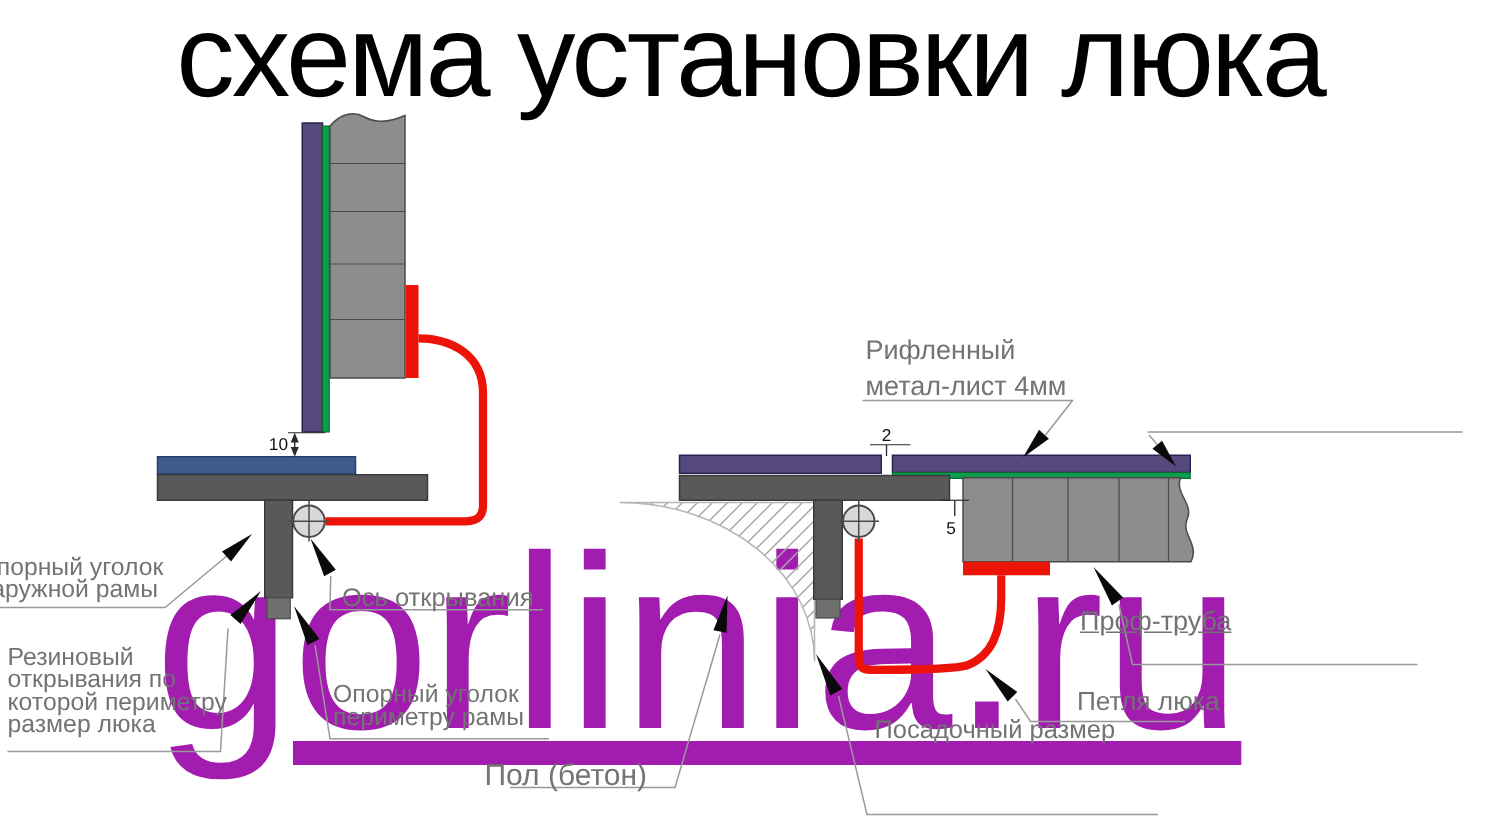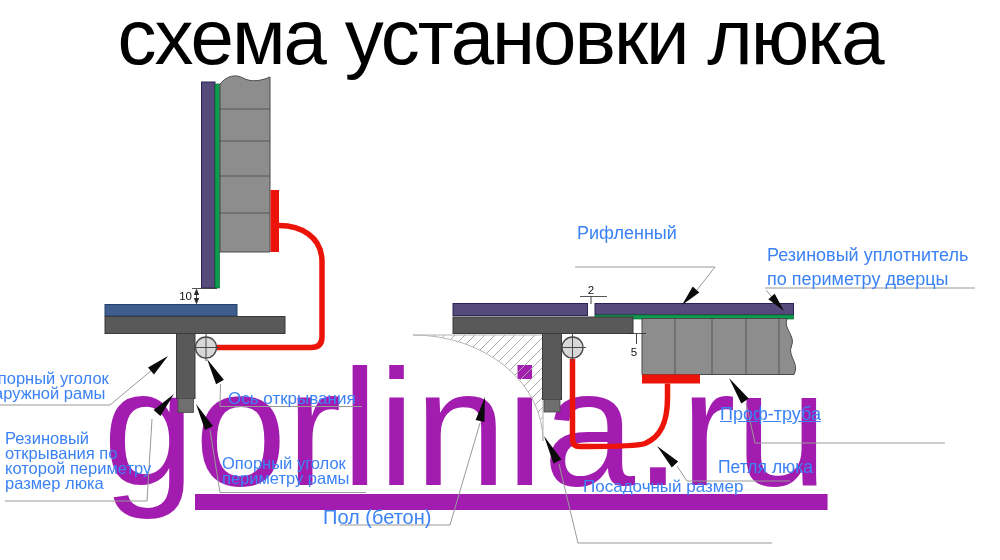--- a/index.html
+++ b/index.html
@@ -11,21 +11,21 @@
     position:absolute;left:103px;top:346px;line-height:1;
     font-size:165px;color:#a21caf;letter-spacing:0px;white-space:nowrap;
     z-index:1;user-select:none;text-decoration:underline;
   }
   .title{
     position:absolute;top:-2px;left:0;width:100%;text-align:center;
     font-size:78px;line-height:1;letter-spacing:-2px;color:#000;z-index:3;
     white-space:nowrap;
   }
   .art{position:absolute;left:0;top:0;z-index:2;}
-  .lbl{position:absolute;color:#3b82f6;z-index:3;white-space:nowrap;}
+  .lbl{position:absolute;color:#737373;z-index:3;white-space:nowrap;}
   .lbl span{display:block;}
   .lbl-left{font-size:16.5px;line-height:15px;}
   .lbl-right{font-size:18px;}
   .dimtxt{font-size:11.5px;fill:#111;}
 </style>
 </head>
 <body>
 
 <div class="stage">
 
@@ -175,26 +175,23 @@
   <div class="lbl" style="left:323px;top:506px;font-size:20px;">
     <span>Пол (бетон)</span>
   </div>
 
   <div class="lbl" style="left:583px;top:478px;font-size:17px;line-height:18px;">
     <span>Посадочный размер</span>
   </div>
 
   <div class="lbl lbl-right" style="left:577px;top:221px;line-height:24px;">
     <span>Рифленный</span>
+    <span>метал-лист 4мм</span>
   </div>
 
-  <div class="lbl lbl-right" style="left:767px;top:243px;line-height:24px;">
-    <span>Резиновый уплотнитель</span>
-    <span>по периметру дверцы</span>
-  </div>
 
   <div class="lbl lbl-right" style="left:720px;top:404px;line-height:20px;text-decoration:underline;">
     <span>Проф-труба</span>
   </div>
 
   <div class="lbl" style="left:690px;top:457px;font-size:17.5px;margin-left:28px;">
     <span>Петля люка</span>
   </div>
 
 </div>

